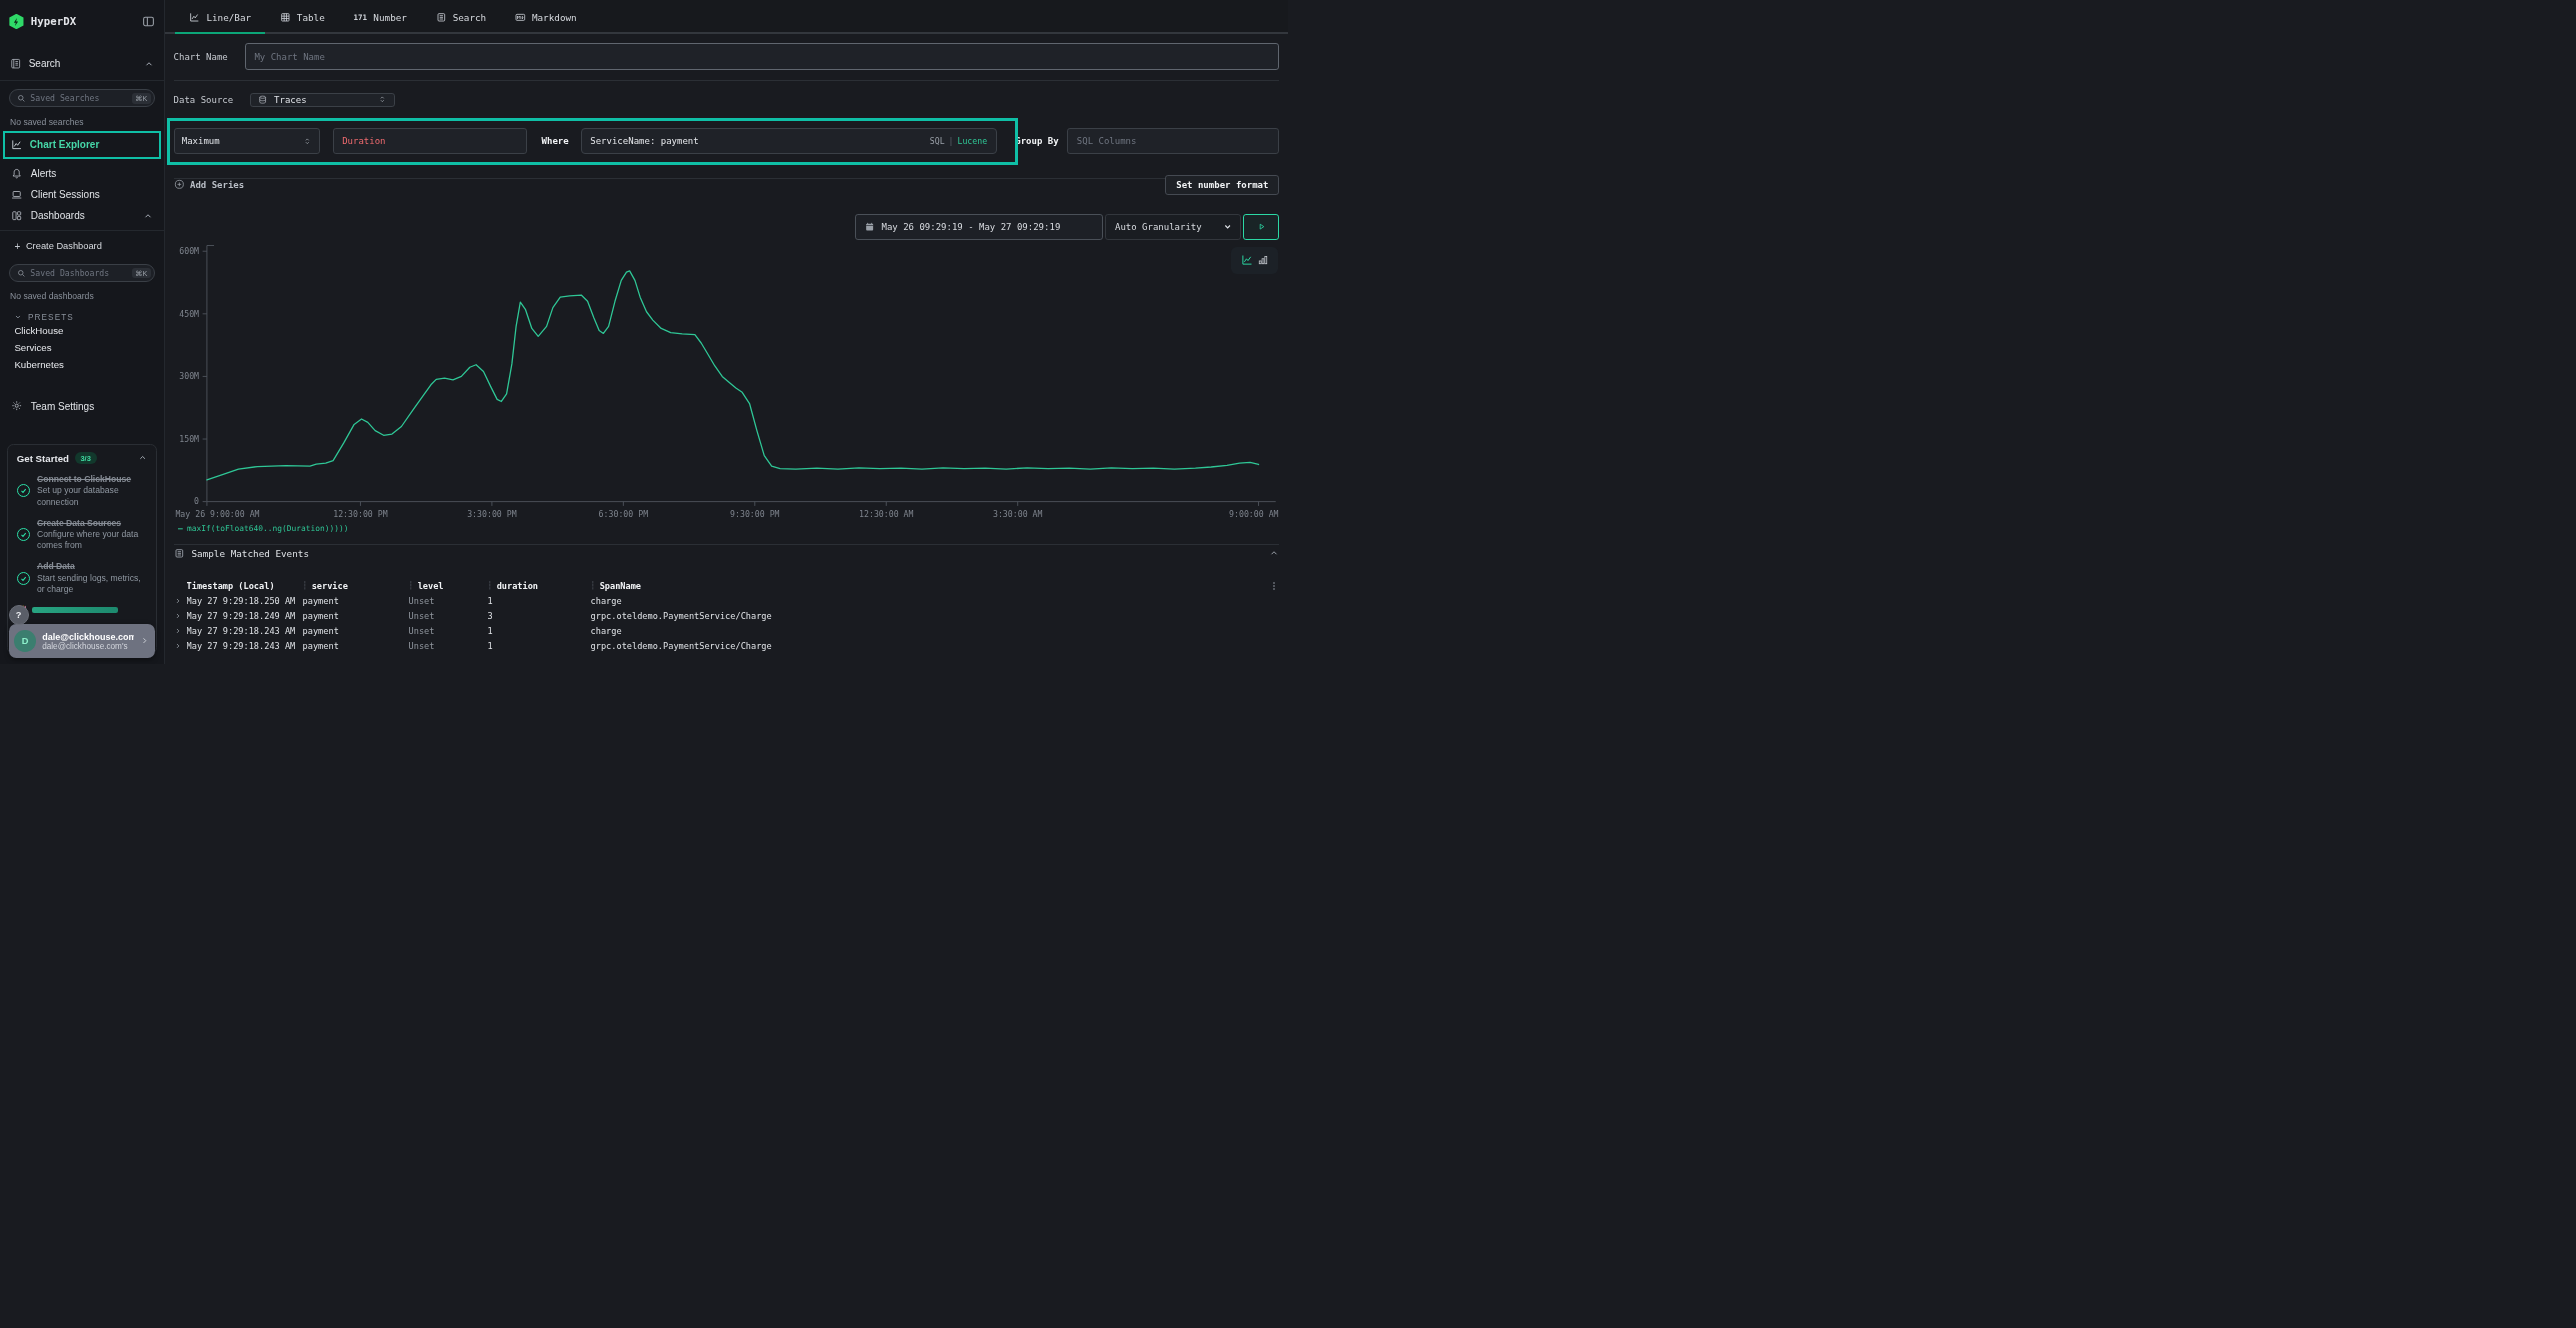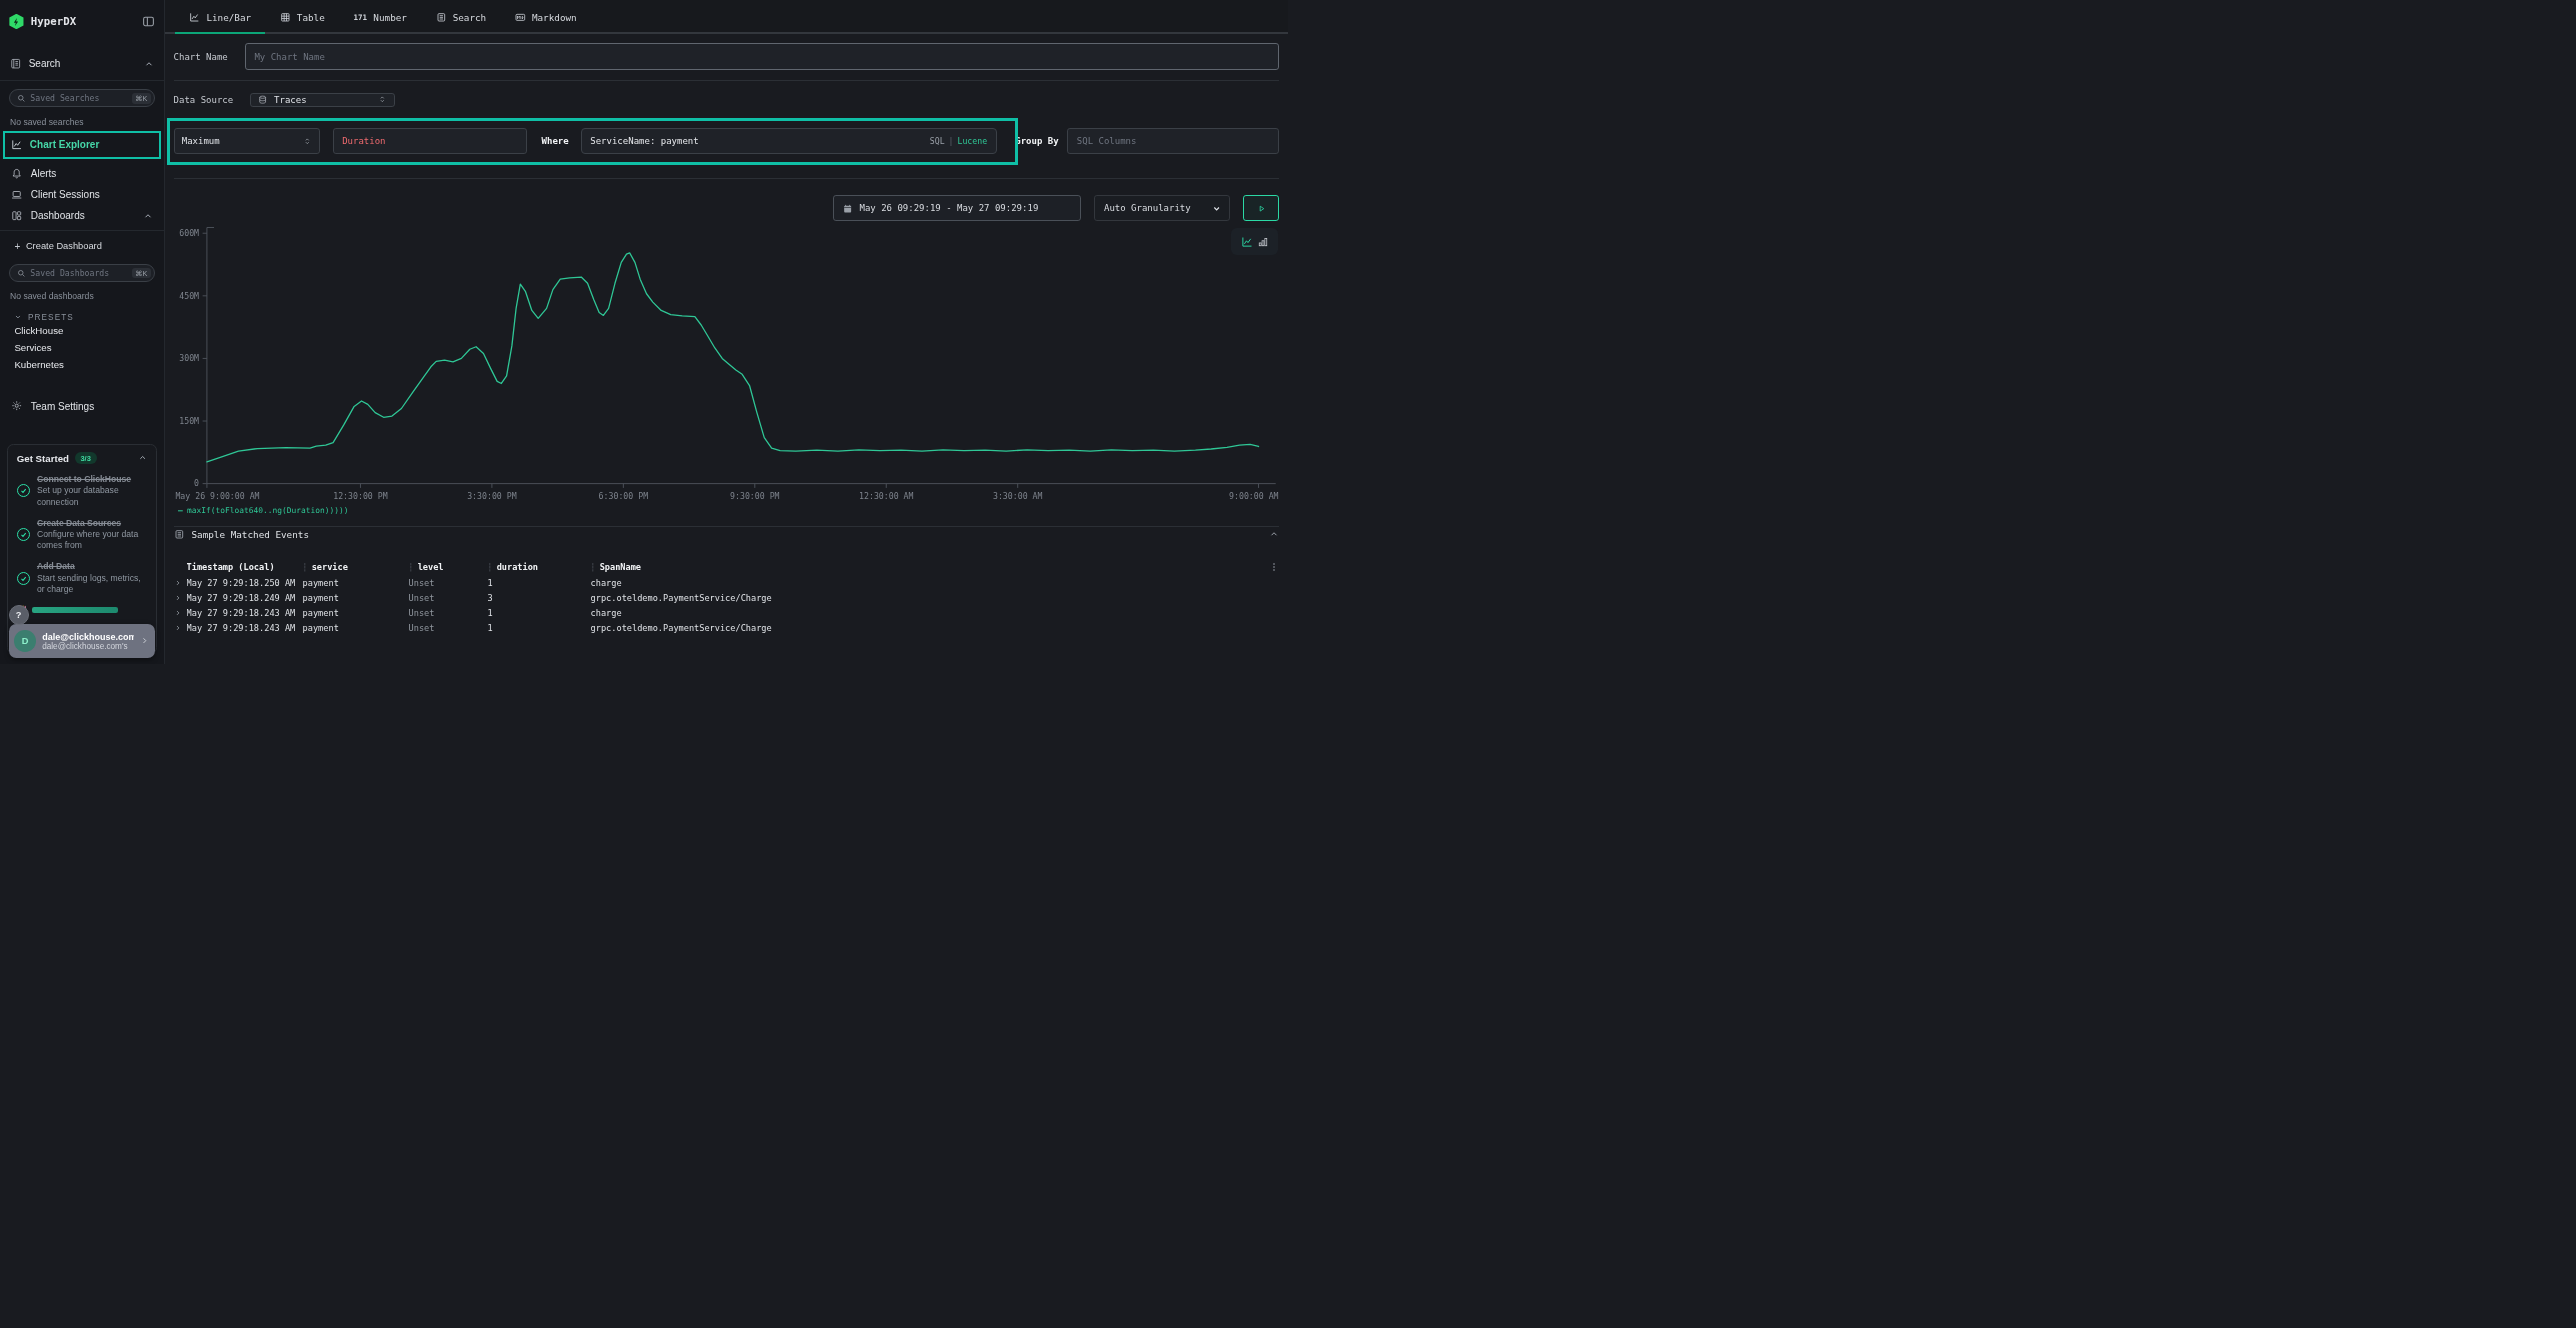--- a/index.html
+++ b/index.html
@@ -108,21 +108,21 @@
   .lang-lucene{font-size:8.2px;color:var(--lineclr)}
   .groupby-lbl{margin-left:18.6px;font-weight:bold;color:#f2f4f6;font-size:9px;white-space:nowrap}
   .gb-input{flex:1;margin-left:8.6px;height:26.5px}
   .div2{margin-top:23.6px}
   .row-addseries{margin-top:-5.7px;display:flex;align-items:center;height:24px}
   .addseries{display:flex;align-items:center;gap:5.7px;color:#b9bec6;font-size:9px;font-weight:bold;cursor:pointer}
   .addseries .icon{width:10.7px;height:10.7px;color:#9aa0a8}
   .row-addseries .spacer{flex:1}
   .btn{background:#1e2126;border:0.7px solid #454a52;border-radius:2.9px;color:#f2f4f6;font:inherit;font-size:9px;font-weight:bold;height:20px;padding:0 10px;cursor:pointer}
   
-  .toolbar{display:flex;justify-content:flex-end;align-items:center;gap:13px;margin-top:17px}
+  .toolbar{display:flex;justify-content:flex-end;align-items:center;gap:2px;margin-top:17px}
   .date-box{display:flex;align-items:center;gap:7.2px;width:248px;height:26px;background:#1d2026;border:0.7px solid #4a5058;border-radius:2.9px;padding:0 8.6px;cursor:pointer}
   .date-box .icon{width:9.3px;height:9.3px;color:#9aa0a8}
   .date-box .val{font-size:9px;color:#d8dbe0;white-space:nowrap}
   .gran-box{display:flex;align-items:center;width:136px;height:26px;background:#1a1d22;border:0.7px solid #33373d;border-radius:2.9px;padding:0 8.6px;cursor:pointer}
   .gran-box .val{flex:1;font-size:9px;color:#d8dbe0}
   .gran-box .caret{width:9.3px;height:9.3px;color:#e0e3e8}
   .play-btn{width:36px;height:26px;border-radius:2.9px;border:1.1px solid #2bd9a5;background:rgba(43,217,165,.05);display:flex;align-items:center;justify-content:center;color:#2bd9a5;cursor:pointer}
   .play-btn .icon{width:9.3px;height:9.3px}
   
   .chart-wrap{position:relative;margin-top:1.4px}
@@ -453,20 +453,33 @@
           <span class="lang-sql">SQL</span>
           <span class="lang-sep">|</span>
           <span class="lang-lucene">Lucene</span>
         </div>
         <span class="groupby-lbl">Group By</span>
         <input class="tinput gb-input" type="text" placeholder="SQL Columns" style="">
       </div>
 
       <div class="divider div2"></div>
 
+      <div class="row-addseries">
+        <span class="addseries">
+          <span class="icon">
+            <svg viewBox="0 0 16 16" fill="none" stroke="currentColor" stroke-width="1.2">
+                <circle cx="8" cy="8" r="6"></circle>
+                <path d="M8 5.2v5.6M5.2 8h5.6"></path>
+              </svg>
+          </span>
+          <span>Add Series</span>
+        </span>
+        <span class="spacer"></span>
+        <button class="btn">Set number format</button>
+      </div>
 
       <div class="toolbar">
         <div class="date-box">
           <span class="icon">
             <svg viewBox="0 0 16 16">
                 <path d="M4.5 1.5v2M11.5 1.5v2" stroke="#9aa0a8" stroke-width="1.5"></path>
                 <rect x="2" y="3" width="12" height="11.5" rx="1.5" fill="#9aa0a8"></rect>
                 <rect x="2" y="5.6" width="12" height="1.1" fill="#1d2026"></rect>
               </svg>
           </span>

